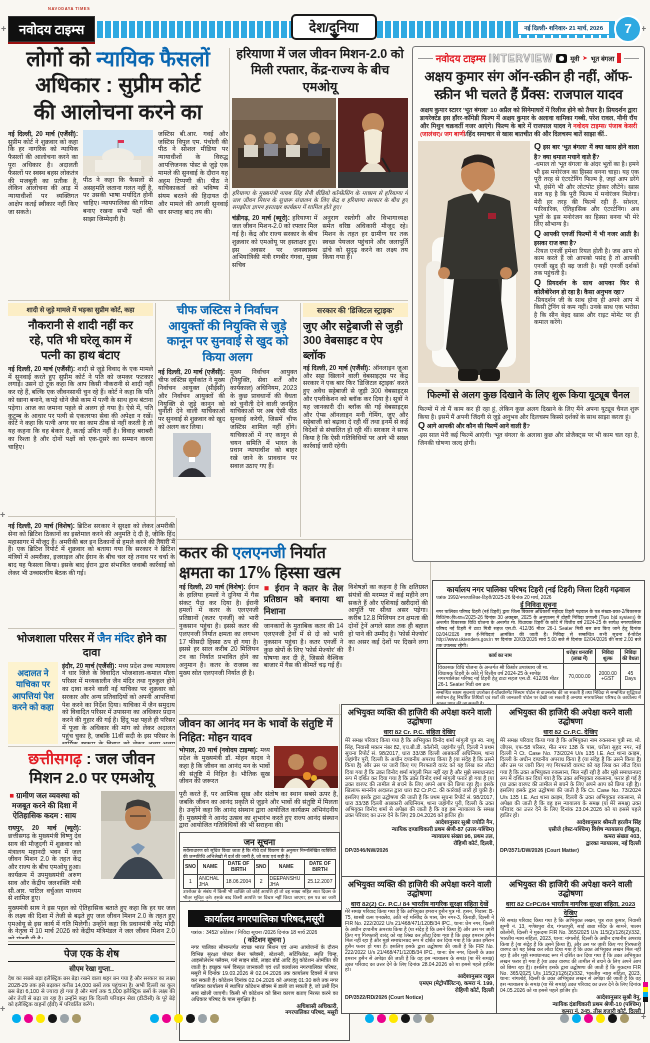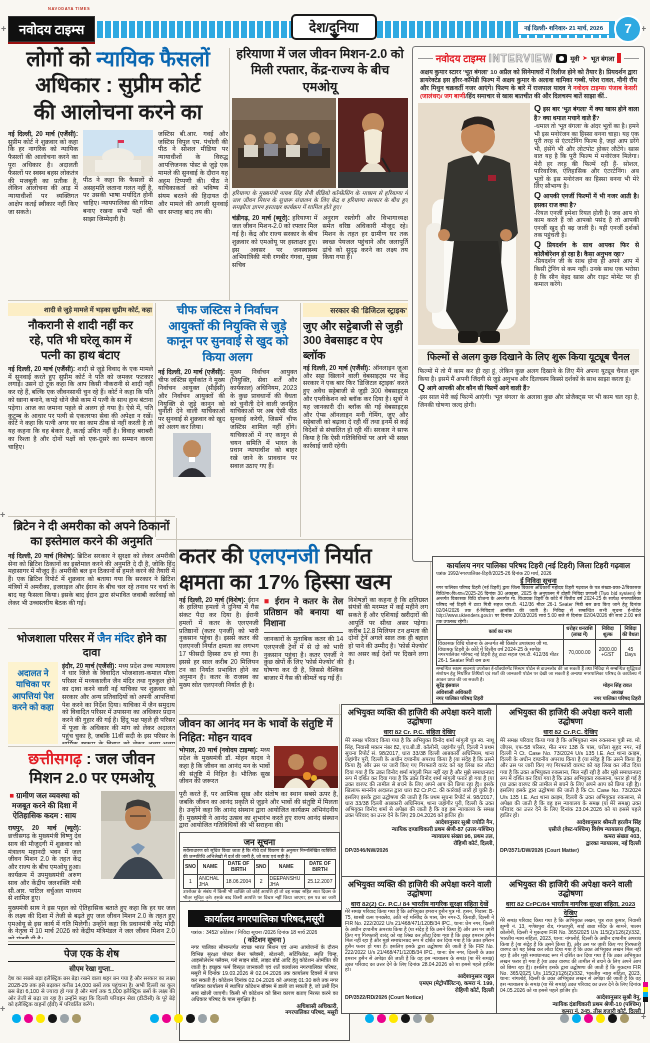--- a/index.html
+++ b/index.html
@@ -27,21 +27,21 @@
   .pgcircle{position:absolute;right:0;top:-1px;width:24px;height:24px;border-radius:50%;background:#2fa9e1;
             color:#fff;font-weight:800;font-size:13px;line-height:24px;text-align:center;z-index:3;border:2px solid #fff;}
   
   .body6{font-size:6.3px;line-height:1.24;}
   .body5{font-size:5.4px;line-height:1.22;}
   .cap{font-size:5.8px;line-height:1.25;font-style:italic;color:#222;}
   .cols{display:flex;gap:5px;}
   .cols>*{flex:1;min-width:0;}
   .rule-v{position:absolute;width:1px;background:#c9c4b8;}
   .rule-h{position:absolute;height:1px;background:#c9c4b8;}
-  .kicker{background:#fceec6;font-size:6.6px;font-weight:bold;text-align:right;padding:2px 1px;color:#333;}
+  .kicker{background:#fceec6;font-size:6.6px;font-weight:bold;text-align:center;padding:2px 1px;color:#333;}
   .photo{display:block;}
   
   .ibox{border:1.5px solid #777;border-radius:3px;padding:4px 5px;background:#fcfbf7;}
   .ihead{display:flex;align-items:center;gap:3px;font-size:9px;}
   .ihead .line{flex:1;height:1px;background:#999;}
   .iword{color:#f1f1f1;-webkit-text-stroke:.6px #9a9a9a;text-shadow:0 0 1px #aaa;font-weight:800;letter-spacing:1px;font-size:10px;}
   .cam{display:inline-block;width:11px;height:9px;background:#111;border-radius:2px;position:relative;}
   .cam:after{content:"";position:absolute;left:3px;top:2px;width:5px;height:5px;border-radius:50%;background:#fff;}
   .crumb{font-size:6.5px;font-weight:800;}
   .accentbar{width:4px;height:10px;background:#e21d25;}
@@ -180,20 +180,21 @@
       <div class="line"></div>
       <span class="red b" style="font-size:10px">नवोदय टाइम्स</span>
       <span class="iword">INTERVIEW</span>
       <span class="cam"></span>
       <span class="crumb">मूवी</span>
       <span class="crumb red">➤</span>
       <span class="crumb">भूत बंगला</span>
       <span class="accentbar"></span>
       <div class="line"></div>
     </div>
+    <h2 class="ctr" style="font-size:13.5px;line-height:1.3;margin-top:3px"><span>अक्षय कुमार संग ऑन-स्क्रीन ही नहीं, ऑफ-</span><br><span>स्क्रीन भी चलते हैं प्रैंक्स: राजपाल यादव</span></h2>
     <p class="just" style="font-size:6.2px;line-height:1.3;font-weight:bold;margin:3px 2px;color:#333"><span>अक्षय कुमार स्टारर 'भूत बंगला' 10 अप्रैल को सिनेमाघरों में रिलीज होने को तैयार है। प्रियदर्शन द्वारा डायरेक्टेड इस हॉरर-कॉमेडी फिल्म में अक्षय कुमार के अलावा वामिका गब्बी, परेश रावल, मौनी रॉय और मिथुन चक्रवर्ती नजर आएंगे। फिल्म के बारे में राजपाल यादव ने </span><span class="red">नवोदय टाइम्स/ पंजाब केसरी (जालंधर)/ जग बाणी</span><span>/हिंद समाचार से खास बातचीत की और दिलचस्प बातें साझा कीं..</span></p>
     <div style="overflow:hidden">
       <svg class="photo" width="112" height="242" viewBox="0 0 112 242" style="float:left;margin:0 4px 2px 0">
         <rect width="112" height="242" fill="#e7dccb"></rect>
         <rect x="14" y="96" width="84" height="130" rx="10" fill="#fbfaf6"></rect>
         <rect x="8" y="120" width="18" height="90" rx="8" fill="#f2efe8"></rect>
         <circle cx="60" cy="34" r="17" fill="#c4885a"></circle>
         <path d="M43 28 q17 -14 34 0 l-3 -10 q-14 -9 -28 0Z" fill="#2a2320"></path>
         <path d="M30 60 q30 -16 62 0 l8 70 q-6 10 -16 8 l-2 48 -42 0 -4 -48 q-10 2 -14 -8Z" fill="#35342f"></path>
         <path d="M54 52 l6 10 6 -10 -6 -4Z" fill="#f5f2e8"></path>
@@ -215,21 +216,20 @@
     </div>
     <div class="ctr b" style="font-size:9.5px;line-height:1.25;margin-top:2px;background:#f3efe4;padding:2px">फिल्मों से अलग कुछ दिखाने के लिए शुरू किया यूट्यूब चैनल</div>
     <div class="body6 just" style="font-size:6.1px;margin-top:2px">
       <p>फिल्मों में तो मैं काम कर ही रहा हूं, लेकिन कुछ अलग दिखाने के लिए मैंने अपना यूट्यूब चैनल शुरू किया है। इसमें मैं अपनी जिंदगी से जुड़े अनुभव और दिलचस्प किस्से दर्शकों के साथ साझा करता हूं।</p>
       <p class="q">Q आगे आपकी और कौन सी फिल्में आने वाली हैं?</p>
       <p>-इस साल मेरी कई फिल्में आएंगी। 'भूत बंगला' के अलावा कुछ और प्रोजैक्ट्स पर भी काम चल रहा है, जिनकी घोषणा जल्द होगी।</p>
     </div>
   </section>
 
   <section class="abs" style="left:8px;top:519px;width:167px;height:107px">
-    <h2 class="ctr" style="font-size:11.5px;line-height:1.3"><span>ब्रिटेन ने दी अमरीका को अपने ठिकानों</span><br><span>का इस्तेमाल करने की अनुमति</span></h2>
     <p class="body6 just" style="margin-top:3px"><b>नई दिल्ली, 20 मार्च (विशेष):</b> <span>ब्रिटिश सरकार ने सुरक्षा को लेकर अमरीकी सेना को ब्रिटिश ठिकानों का इस्तेमाल करने की अनुमति दे दी है, जोकि हिंद महासागर में मौजूद हैं। अमरीकी बल इन ठिकानों से हमले करने की तैयारी में हैं। एक ब्रिटिश रिपोर्ट में शुक्रवार को बताया गया कि सरकार ने ब्रिटिश मंत्रियों में अमरीका, इजराइल और ईरान के बीच चल रहे तनाव पर चर्चा के बाद यह फैसला किया। इसके बाद ईरान द्वारा संभावित जवाबी कार्रवाई को लेकर भी उच्चस्तरीय बैठक की गई।</span></p>
   </section>
 
   <section class="abs" style="left:8px;top:631px;width:167px;height:113px">
     <h2 class="ctr" style="font-size:11px;line-height:1.3"><span>भोजशाला परिसर में </span><span class="blue">जैन मंदिर</span><span> होने का दावा</span></h2>
     <div style="display:flex;gap:4px;margin-top:2px">
       <div class="ybox" style="width:46px;font-size:8.5px;line-height:1.35;padding:6px 2px">अदालत ने याचिका पर आपत्तियां पेश करने को कहा</div>
       <p class="body6 just" style="flex:1"><b>इंदौर, 20 मार्च (एजैंसी):</b> <span>मध्य प्रदेश उच्च न्यायालय ने धार जिले के विवादित भोजशाला-कमाल मौला परिसर में मध्यकालीन जैन मंदिर तथा गुरुकुल होने का दावा करने वाली नई याचिका पर शुक्रवार को सरकार और अन्य प्रतिवादियों को अपनी आपत्तियां पेश करने का निर्देश दिया। याचिका में जैन समुदाय को विवादित परिसर में उपासना का अधिकार प्रदान करने की गुहार की गई है। हिंदू पक्ष पहले ही परिसर में पूजा के अधिकार की मांग को लेकर अदालत पहुंच चुका है, जबकि 11वीं सदी के इस परिसर के धार्मिक स्वरूप के विवाद को लेकर अलग-अलग मुकदमे उच्च न्यायालय में पहले से विचाराधीन हैं।</span></p>
     </div>
   </section>
@@ -254,32 +254,32 @@
     <p class="body6 just" style="margin-top:2px">मुख्यमंत्री साय ने इस पहल को ऐतिहासिक बताते हुए कहा कि हर घर जल के लक्ष्य की दिशा में तेजी से बढ़ते हुए जल जीवन मिशन 2.0 के तहत हुए एमओयू से इस कार्य में गति मिलेगी। उन्होंने कहा कि प्रधानमंत्री नरेंद्र मोदी के नेतृत्व में 10 मार्च 2026 को केंद्रीय मंत्रिमंडल ने जल जीवन मिशन 2.0 को मंजूरी दी है।</p>
   </section>
 
   <section class="abs" style="left:8px;top:944px;width:167px;height:64px">
     <div class="ctr b" style="font-size:10px;border-top:1.5px solid #222;border-bottom:1.5px solid #222;padding:1px 0">पेज एक के शेष</div>
     <div class="ctr b" style="font-size:7px;margin:2px 0">सीएम रेखा गुप्ता..</div>
     <p class="body5 just">देश का सबसे बड़ा इलैक्ट्रिक बस बेड़ा रखने वाला शहर बन गया है और सरकार का लक्ष्य 2028-29 तक इसे बढ़ाकर करीब 14,000 बसों तक पहुंचाना है। अभी दिल्ली का कुल बस बेड़ा 6,100 से ज्यादा हो गया है और मार्च तक 5,000 इलैक्ट्रिक बसों के लक्ष्य की ओर तेजी से बढ़ा जा रहा है। उन्होंने कहा कि दिल्ली परिवहन सेवा (डीटीसी) के पूरे बेड़े को इलैक्ट्रिक वाहनों (ईवी) में परिवर्तित करेंगे।</p>
   </section>
 
   <section class="abs" style="left:179px;top:543px;width:249px;height:169px">
-    <h2 style="font-size:21px;line-height:1.25"><span>कतर की </span><span class="blue">एलएनजी</span><span> निर्यात</span><br><span>क्षमता का 17% हिस्सा खत्म</span></h2>
+    <h2 style="font-size:16px;line-height:1.25"><span>कतर की </span><span class="blue">एलएनजी</span><span> निर्यात</span><br><span>क्षमता का 17% हिस्सा खत्म</span></h2>
     <div class="cols body6 just" style="height:118px">
       <p><b>नई दिल्ली, 20 मार्च (विशेष):</b> <span>ईरान के हालिया हमलों ने दुनिया में गैस संकट पैदा कर दिया है। ईरानी हमलों में कतर के एलएनजी प्रतिष्ठानों (कतर एनर्जी) को भारी नुकसान पहुंचा है। इससे कतर की एलएनजी निर्यात क्षमता का लगभग 17 फीसदी हिस्सा ठप हो गया है। इससे हर साल करीब 20 मिलियन टन का निर्यात प्रभावित होने का अनुमान है। कतर के राजस्व का मुख्य स्रोत एलएनजी निर्यात ही है।</span></p>
       <div>
         <div class="b" style="font-size:8.5px;line-height:1.35;border-bottom:1px solid #555;padding-bottom:2px"><span class="red">■ </span><span>ईरान ने कतर के तेल प्रतिष्ठान को बनाया था निशाना</span></div>
         <p style="margin-top:2px">जानकारों के मुताबिक कतर की 14 एलएनजी ट्रेनों में से दो को भारी नुकसान पहुंचा है। कतर एनर्जी ने कुछ खेपों के लिए 'फोर्स मेज्योर' की घोषणा कर दी है, जिससे वैश्विक बाजार में गैस की कीमतें चढ़ गई हैं।</p>
       </div>
       <p>विशेषज्ञों का कहना है कि क्षतिग्रस्त संयंत्रों की मरम्मत में कई महीने लग सकते हैं और एशियाई खरीदारों की आपूर्ति पर सीधा असर पड़ेगा। करीब 12.8 मिलियन टन क्षमता की दोनों ट्रेनें अगले साल तक ही बहाल हो पाने की उम्मीद है। 'फोर्स मेज्योर' का असर कई देशों पर दिखने लगा है।</p>
     </div>
   </section>
 
-  <section class="abs notice" style="left:432px;top:556px;width:205px;height:140px">
+  <section class="abs notice" style="left:432px;top:580px;width:205px;height:140px">
     <div class="ctr b" style="font-size:7.5px">कार्यालय नगर पालिका परिषद टिहरी (नई टिहरी) जिला टिहरी गढ़वाल</div>
     <div style="font-size:4.8px">पत्रांक 1992/नगरपालिका-टिहरी/2025-26      दिनांक 20 मार्च, 2026</div>
     <div class="ctr b" style="font-size:6.5px;text-decoration:underline">ई निविदा सूचना</div>
     <p class="just" style="font-size:4.7px;line-height:1.2">नगर पालिका परिषद टिहरी (नई टिहरी) द्वारा जिला विकास अधिकारी महोदय टिहरी गढ़वाल के पत्र संख्या-प्रका-2/विकासक विधि/मा०वि०प्रा०/2025-26 दिनांक 30 अक्तूबर, 2025 के अनुपालन में दोहरी निविदा प्रणाली (Two bid system) के अन्तर्गत विकासक विधि योजना के अन्तर्गत मा. विधायक टिहरी के कोटे में वित्तीय वर्ष 2024-25 के सापेक्ष नगरपालिका परिषद नई टिहरी में टाटा मिडी सहज एस.टी. 412/36 मीटर 26-1 Seater मिडी बस क्रय किए जाने हेतु दिनांक 02/04/2026 तक ई-निविदाएं आमंत्रित की जाती हैं। निविदा से सम्बन्धित सभी सूचना ई-पोर्टल http://www.uktenders.gov.in पर दिनांक 20/03/2026 सायं 5.00 बजे से दिनांक 02/04/2026 की सायं 2.00 बजे तक उपलब्ध रहेगी।</p>
     <table>
       <tbody>
           <tr>
         <th>कार्य का नाम</th>
         <th>धरोहर धनराशि (लाख में)</th>
         <th>निविदा शुल्क</th>

